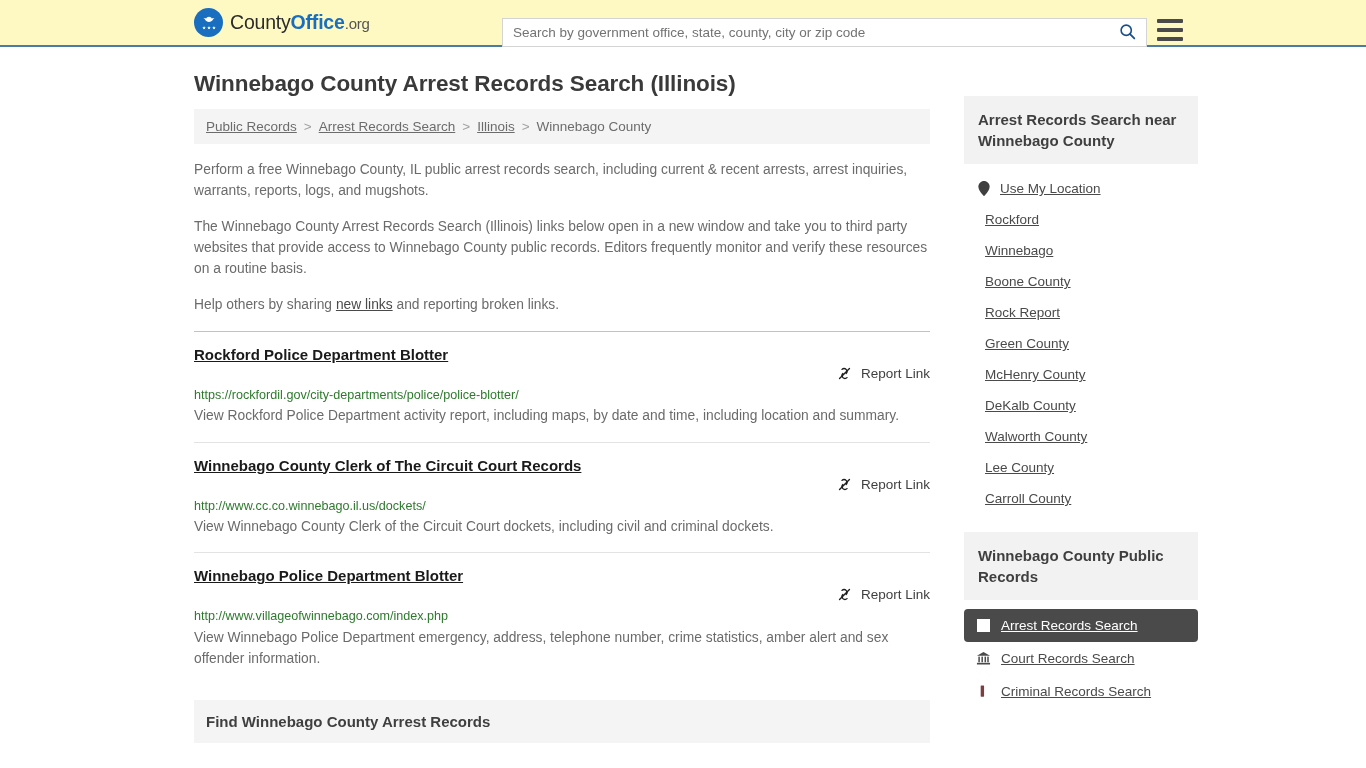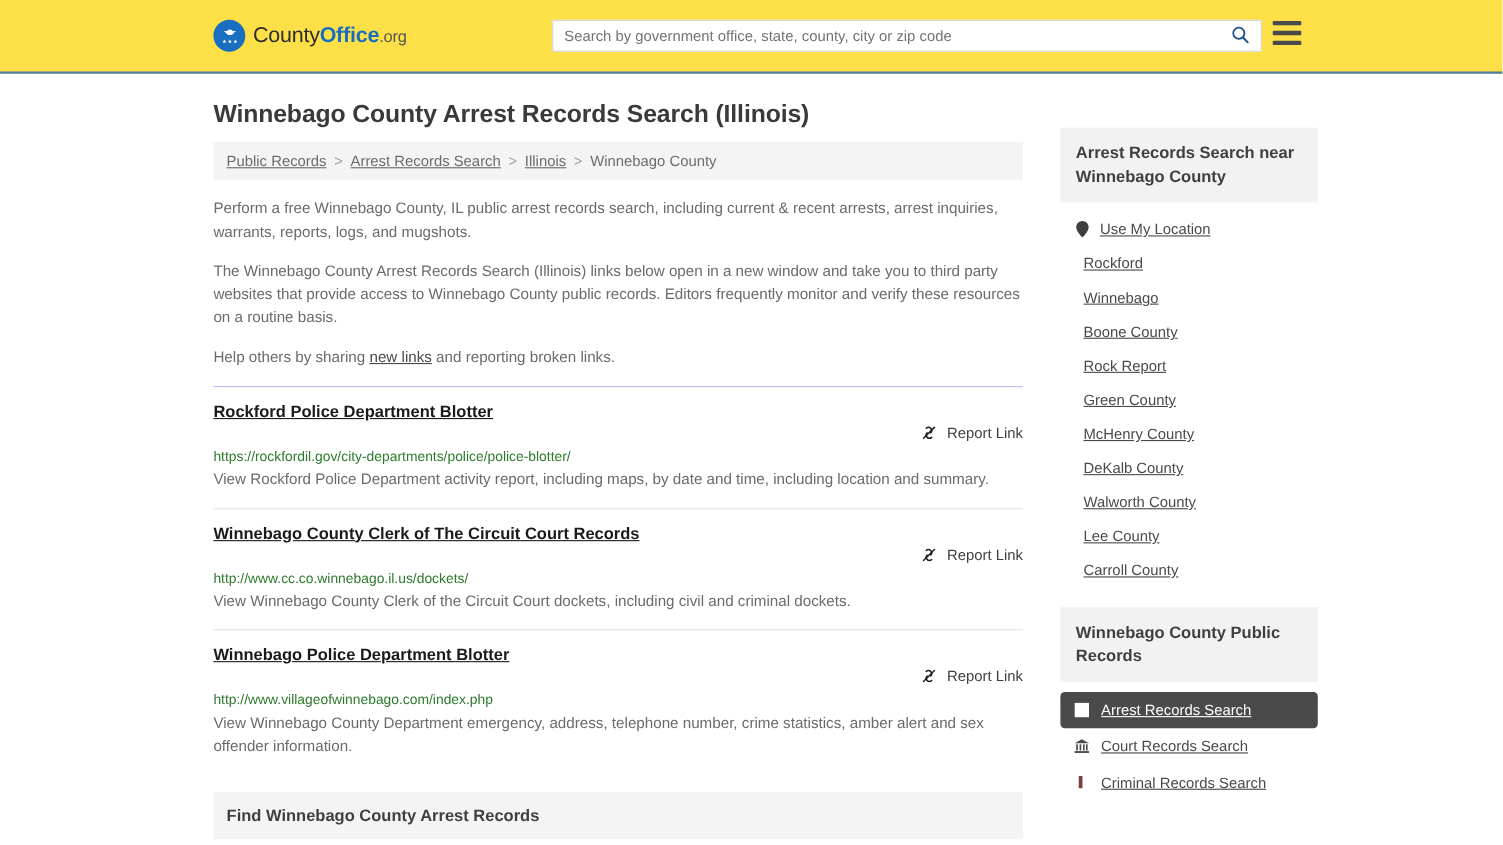--- a/index.html
+++ b/index.html
@@ -7,22 +7,22 @@
     margin: 0; padding: 0;
     width: 1366px; height: 768px;
     overflow: hidden;
     background: #ffffff;
     font-family: "Liberation Sans", sans-serif;
     -webkit-font-smoothing: antialiased;
   }
 
   
   .site-header {
-    height: 67px;
-    background: #fde047;
+    height: 47px;
+    background: #fef9c3;
     border-bottom: 2px solid #4a7ba7;
     display: flex;
     align-items: center;
     position: relative;
   }
   .logo-wrap {
     display: flex;
     align-items: center;
     margin-left: 194px;
     text-decoration: none;
@@ -349,21 +349,21 @@
                 <svg width="17" height="17" viewBox="0 0 24 24" aria-hidden="true">
                   <path d="M8.5 6.2c1.6-1.7 4.2-1.7 5.8 0 1.5 1.6 1.5 4.2 0 5.8" fill="none" stroke="#1e1e1e" stroke-width="1.9" stroke-linecap="round"></path>
                   <path d="M15.5 17.8c-1.6 1.7-4.2 1.7-5.8 0-1.5-1.6-1.5-4.2 0-5.8" fill="none" stroke="#1e1e1e" stroke-width="1.9" stroke-linecap="round"></path>
                   <line x1="5" y1="19" x2="19" y2="5" stroke="#1e1e1e" stroke-width="1.9" stroke-linecap="round"></line>
                 </svg>
               </span>
               <span>Report Link</span>
             </a>
           </div>
           <a class="result-url" href="#">http://www.villageofwinnebago.com/index.php</a>
-          <p class="result-desc">View Winnebago County Department emergency, address, telephone number, crime statistics, amber alert and sex offender information.</p>
+          <p class="result-desc">View Winnebago Police Department emergency, address, telephone number, crime statistics, amber alert and sex offender information.</p>
         </div>
       </div>
 
     <div class="find-section">
       <div class="find-head">Find Winnebago County Arrest Records</div>
     </div>
   </div>
 
   <div class="side-col">
 

